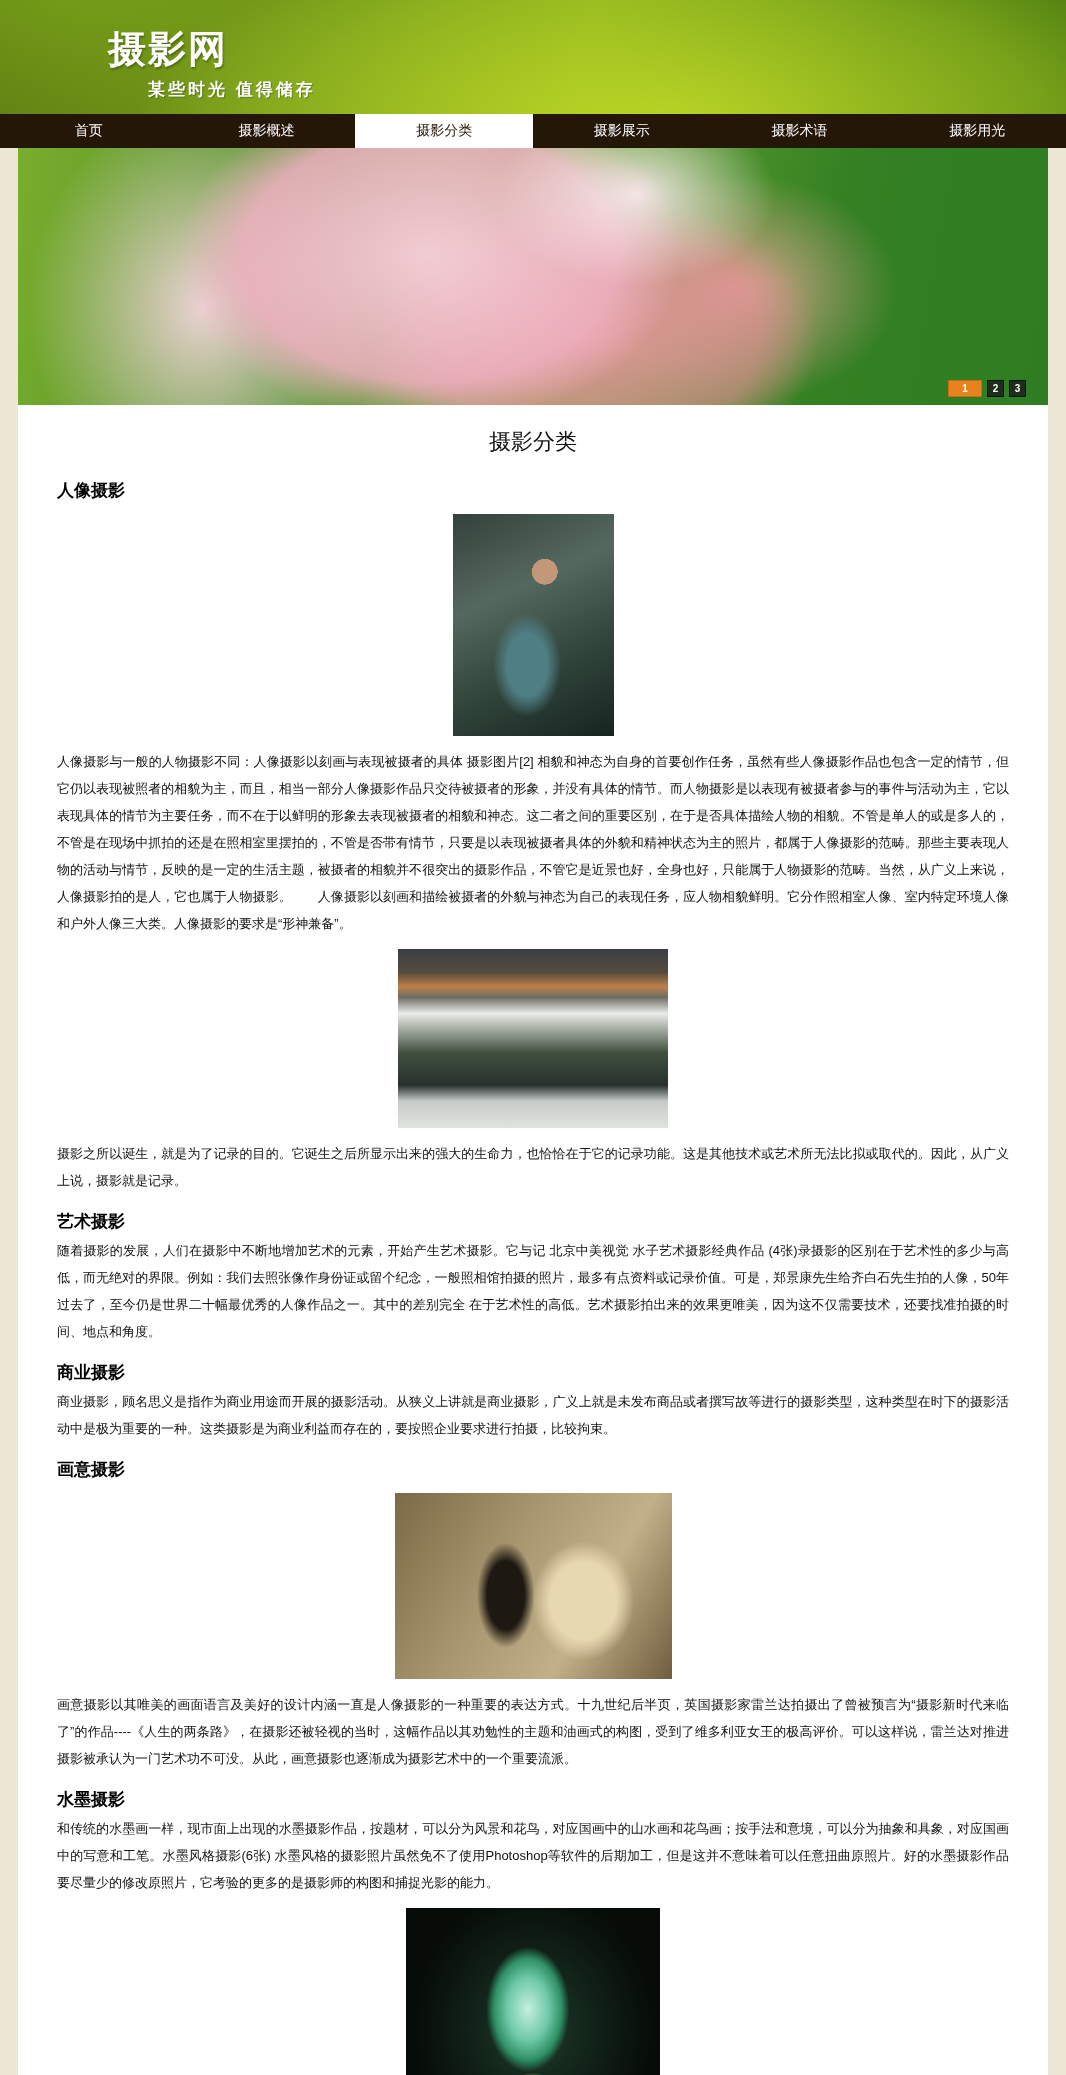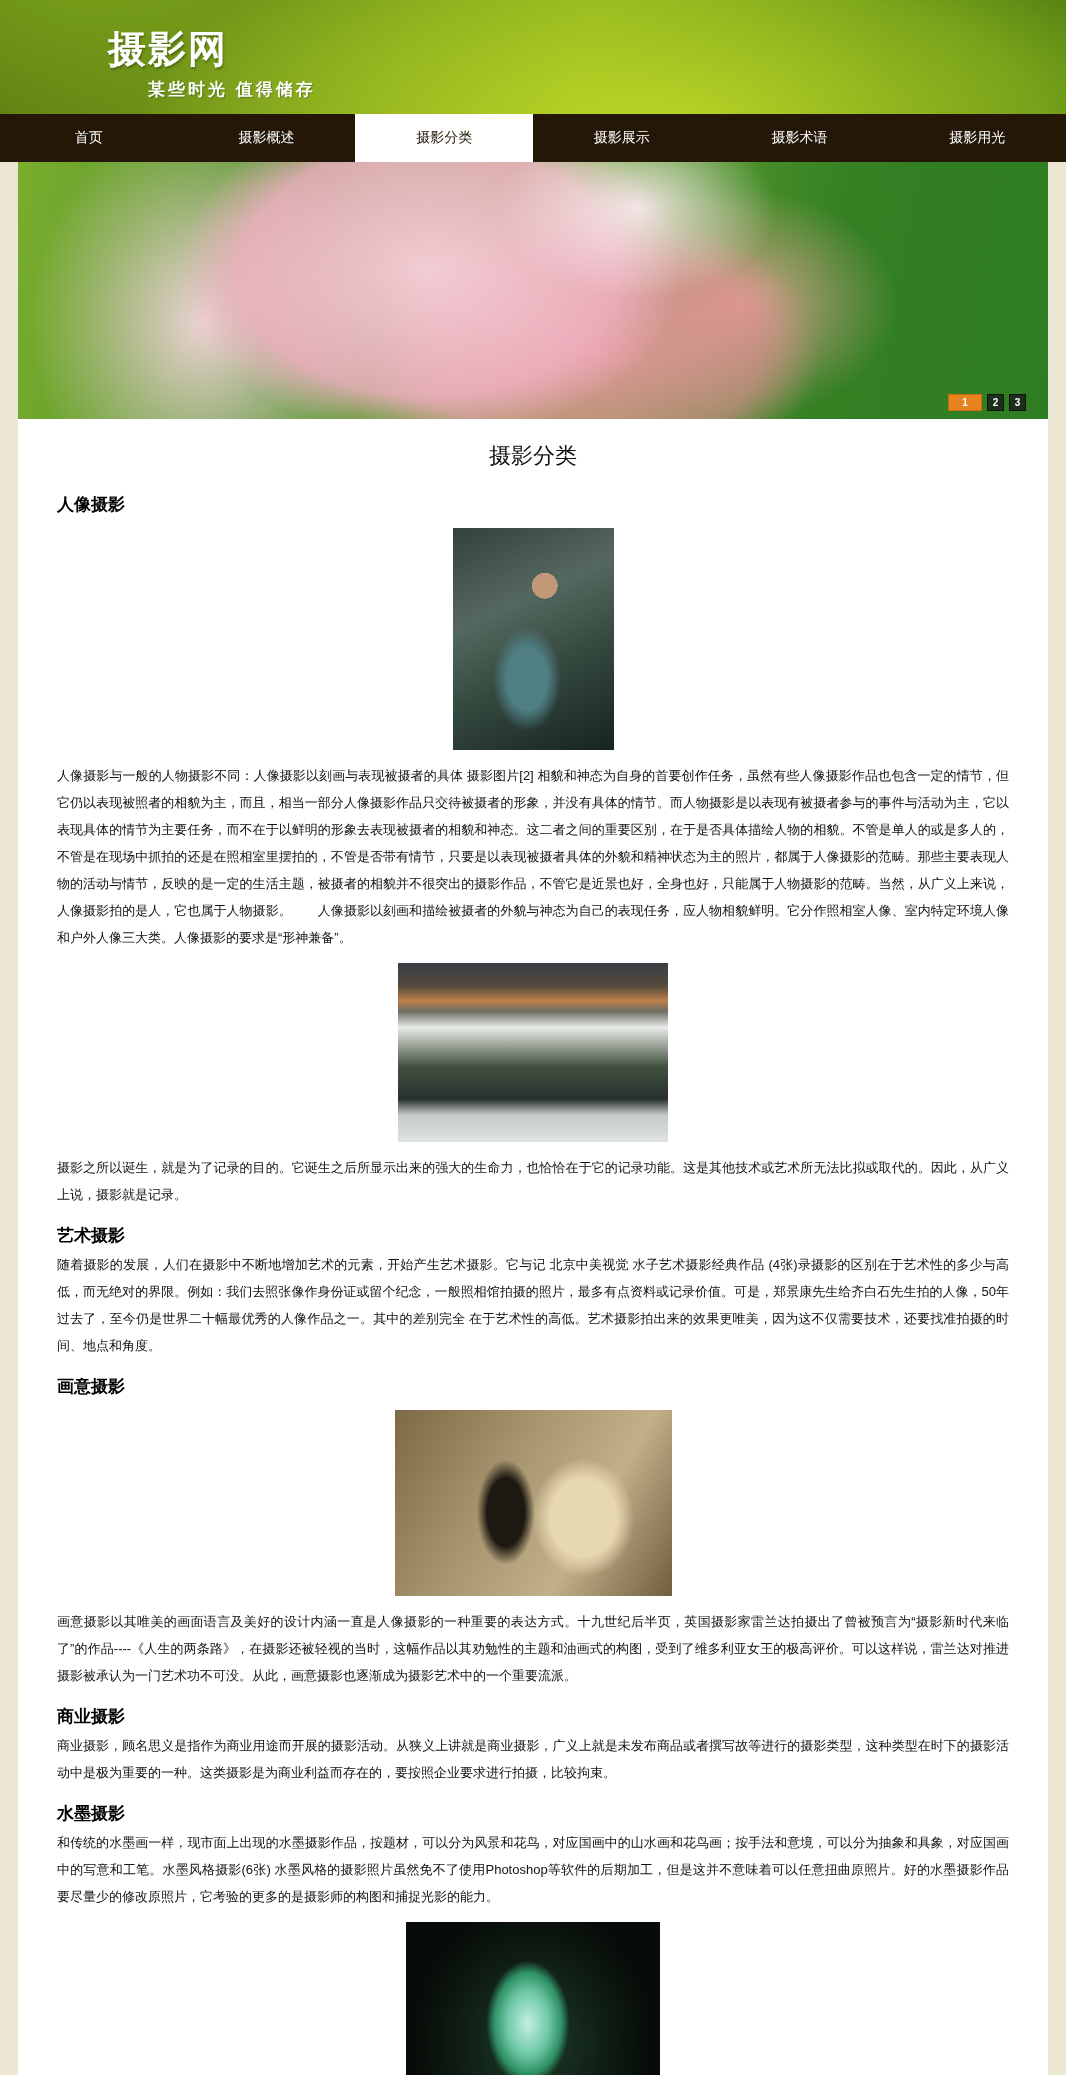--- a/index.html
+++ b/index.html
@@ -19,21 +19,21 @@
     color:#fff; font-size:38px; font-weight:bold; letter-spacing:2px;
     text-shadow:1px 2px 2px rgba(40,60,5,.45);
   }
   .site-subtitle{
     position:absolute; left:148px; top:78px;
     color:#fff; font-size:17px; font-weight:bold; letter-spacing:3px;
     text-shadow:1px 1px 1px rgba(40,60,5,.4);
   }
 
   
-  .main-nav{ height:48px; background:#241708; display:flex; }
+  .main-nav{ height:34px; background:#241708; display:flex; }
   .nav-item{
     flex:1 1 0; display:flex; align-items:center; justify-content:center;
     color:#fff; font-size:14px; text-decoration:none; cursor:pointer;
   }
   .nav-item.active{ background:#fff; color:#241708; }
 
   
   .content{ width:1030px; margin:0 auto; background:#fff; }
 
   .hero{
@@ -136,28 +136,28 @@
       <div class="photo photo-landscape"></div>
       <p class="section-text">摄影之所以诞生，就是为了记录的目的。它诞生之后所显示出来的强大的生命力，也恰恰在于它的记录功能。这是其他技术或艺术所无法比拟或取代的。因此，从广义上说，摄影就是记录。</p>
     </section>
 
     <section class="section">
       <h3 class="section-heading">艺术摄影</h3>
       <p class="section-text">随着摄影的发展，人们在摄影中不断地增加艺术的元素，开始产生艺术摄影。它与记 北京中美视觉 水子艺术摄影经典作品 (4张)录摄影的区别在于艺术性的多少与高低，而无绝对的界限。例如：我们去照张像作身份证或留个纪念，一般照相馆拍摄的照片，最多有点资料或记录价值。可是，郑景康先生给齐白石先生拍的人像，50年过去了，至今仍是世界二十幅最优秀的人像作品之一。其中的差别完全 在于艺术性的高低。艺术摄影拍出来的效果更唯美，因为这不仅需要技术，还要找准拍摄的时间、地点和角度。</p>
     </section>
 
     <section class="section">
+      <h3 class="section-heading">商业摄影</h3>
+      <p class="section-text">商业摄影，顾名思义是指作为商业用途而开展的摄影活动。从狭义上讲就是商业摄影，广义上就是未发布商品或者撰写故等进行的摄影类型，这种类型在时下的摄影活动中是极为重要的一种。这类摄影是为商业利益而存在的，要按照企业要求进行拍摄，比较拘束。</p>
+    </section>
+
+    <section class="section">
       <h3 class="section-heading">画意摄影</h3>
       <div class="photo photo-couple"></div>
       <p class="section-text">画意摄影以其唯美的画面语言及美好的设计内涵一直是人像摄影的一种重要的表达方式。十九世纪后半页，英国摄影家雷兰达拍摄出了曾被预言为“摄影新时代来临了”的作品----《人生的两条路》，在摄影还被轻视的当时，这幅作品以其劝勉性的主题和油画式的构图，受到了维多利亚女王的极高评价。可以这样说，雷兰达对推进摄影被承认为一门艺术功不可没。从此，画意摄影也逐渐成为摄影艺术中的一个重要流派。</p>
-    </section>
-
-    <section class="section">
-      <h3 class="section-heading">商业摄影</h3>
-      <p class="section-text">商业摄影，顾名思义是指作为商业用途而开展的摄影活动。从狭义上讲就是商业摄影，广义上就是未发布商品或者撰写故等进行的摄影类型，这种类型在时下的摄影活动中是极为重要的一种。这类摄影是为商业利益而存在的，要按照企业要求进行拍摄，比较拘束。</p>
     </section>
 
     <section class="section">
       <h3 class="section-heading">水墨摄影</h3>
       <p class="section-text">和传统的水墨画一样，现市面上出现的水墨摄影作品，按题材，可以分为风景和花鸟，对应国画中的山水画和花鸟画；按手法和意境，可以分为抽象和具象，对应国画中的写意和工笔。水墨风格摄影(6张) 水墨风格的摄影照片虽然免不了使用Photoshop等软件的后期加工，但是这并不意味着可以任意扭曲原照片。好的水墨摄影作品要尽量少的修改原照片，它考验的更多的是摄影师的构图和捕捉光影的能力。</p>
     </section>
 
     <section class="section">
       <div class="photo photo-hologram"></div>
 

